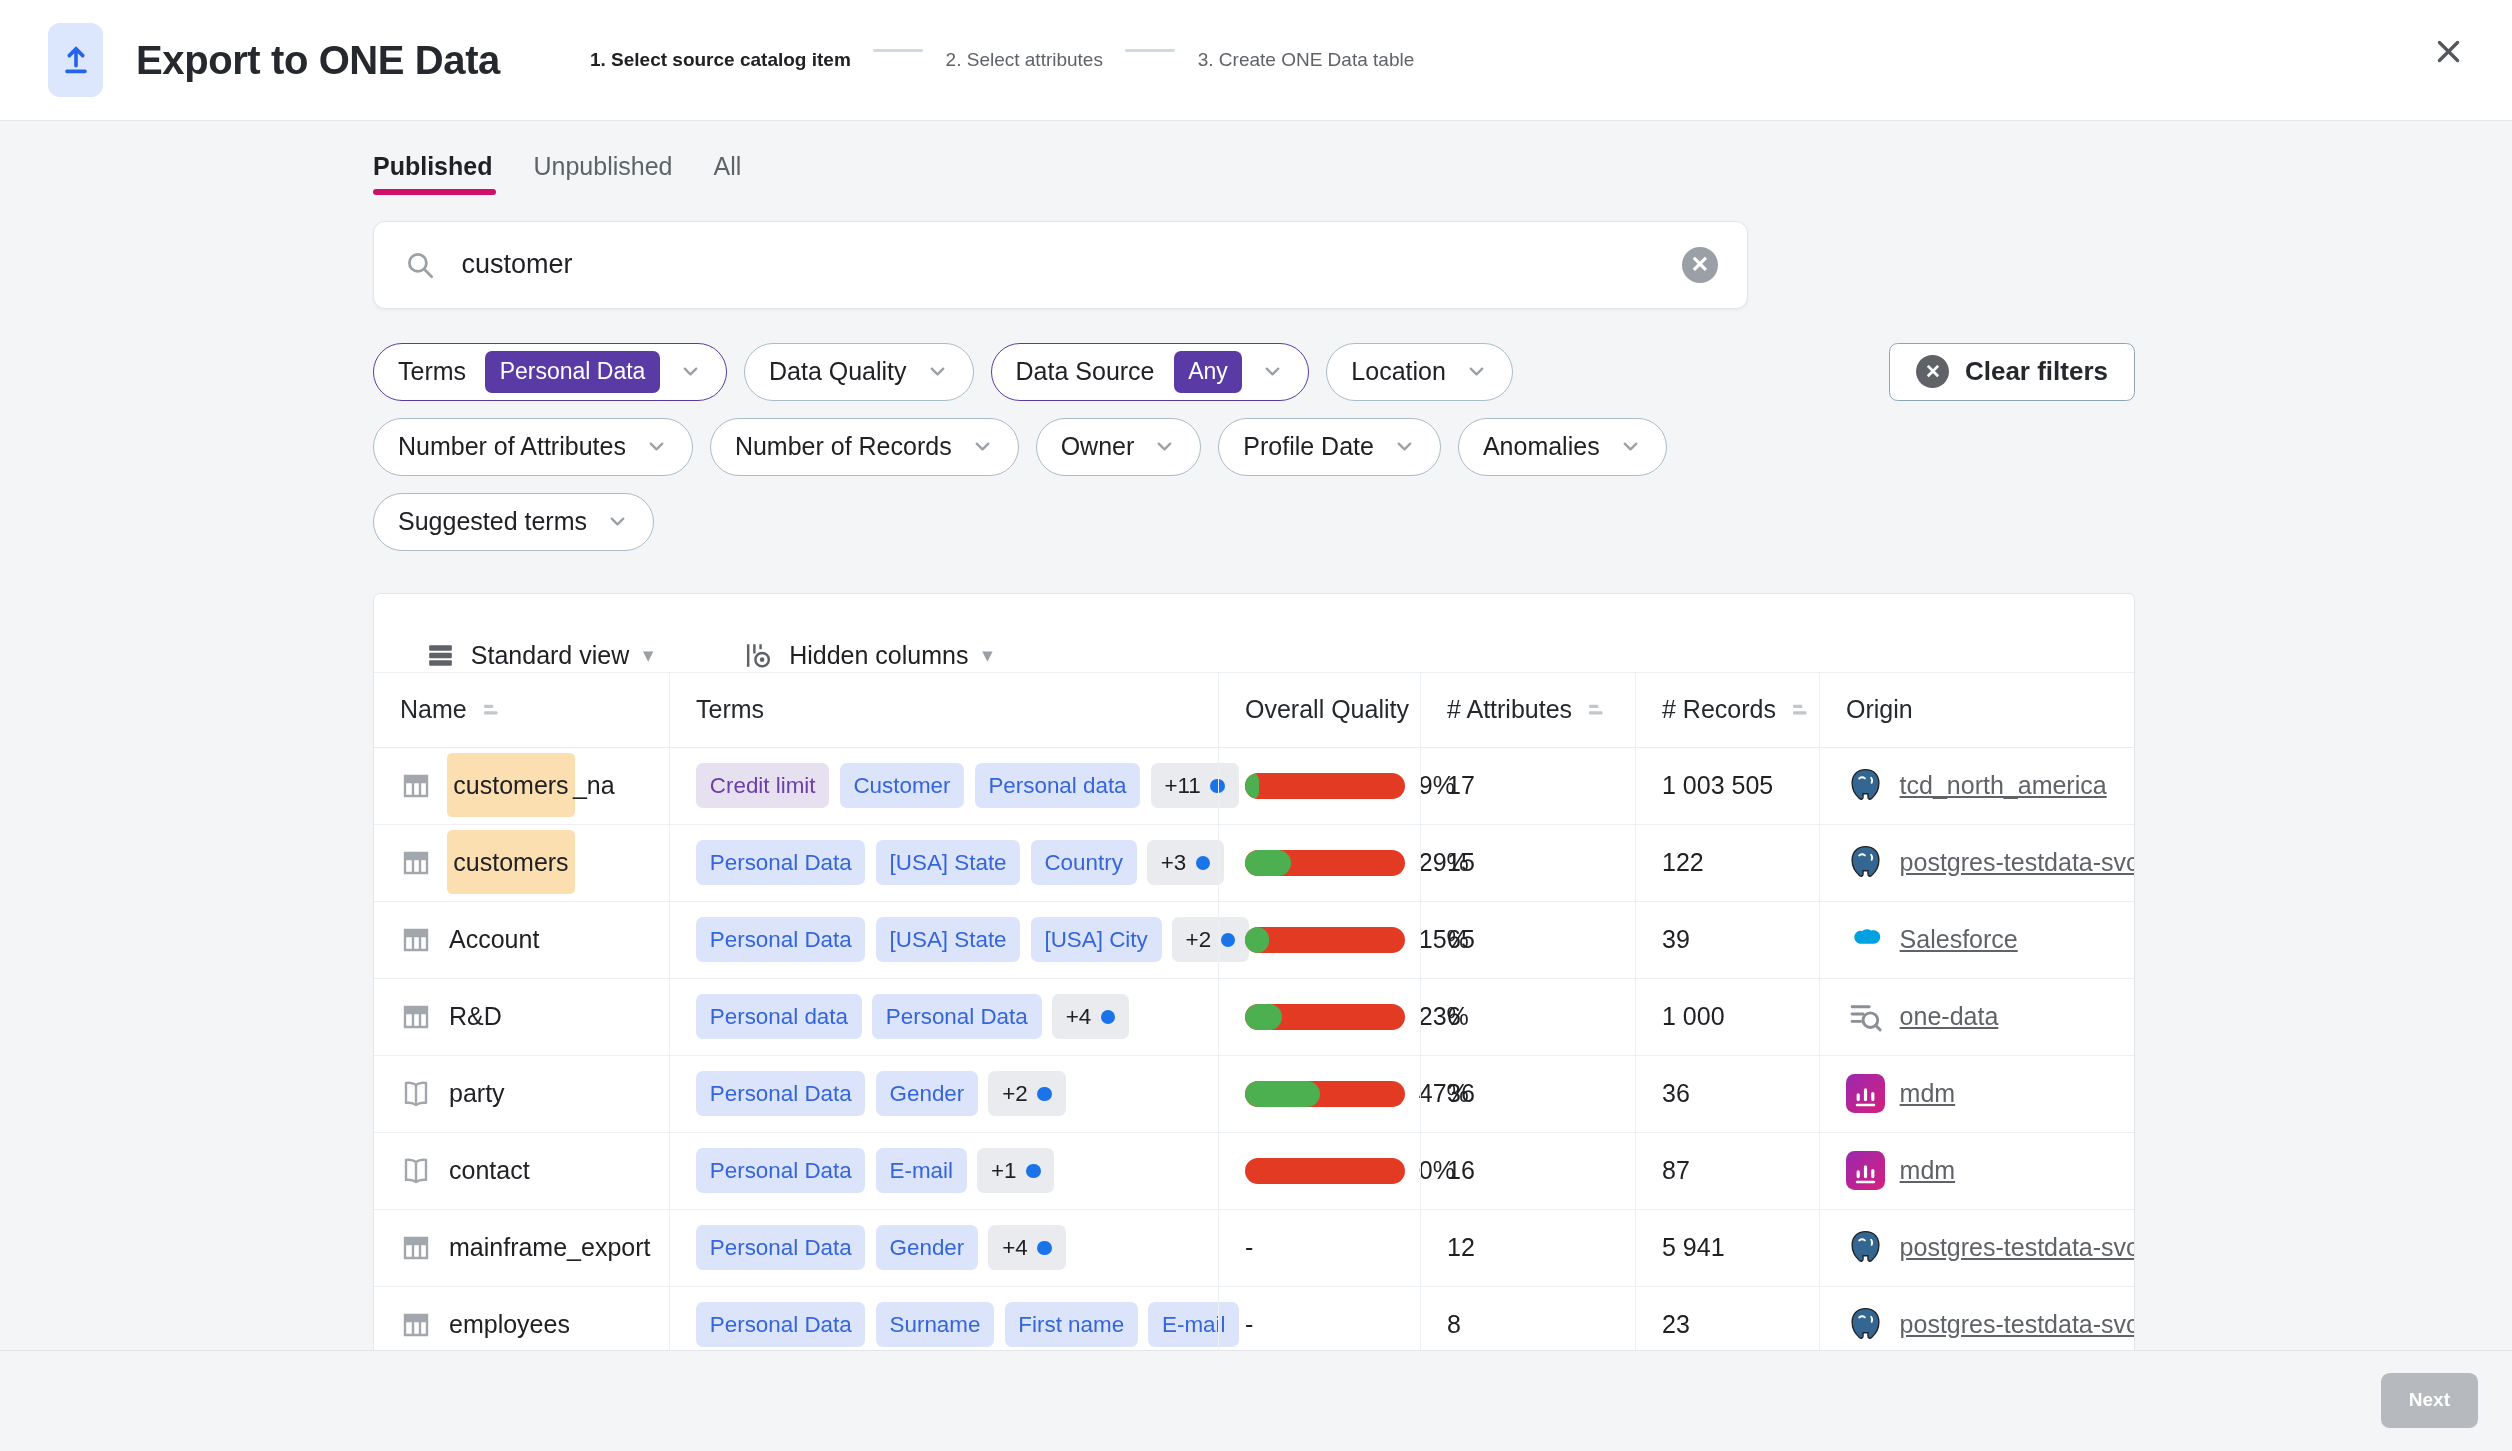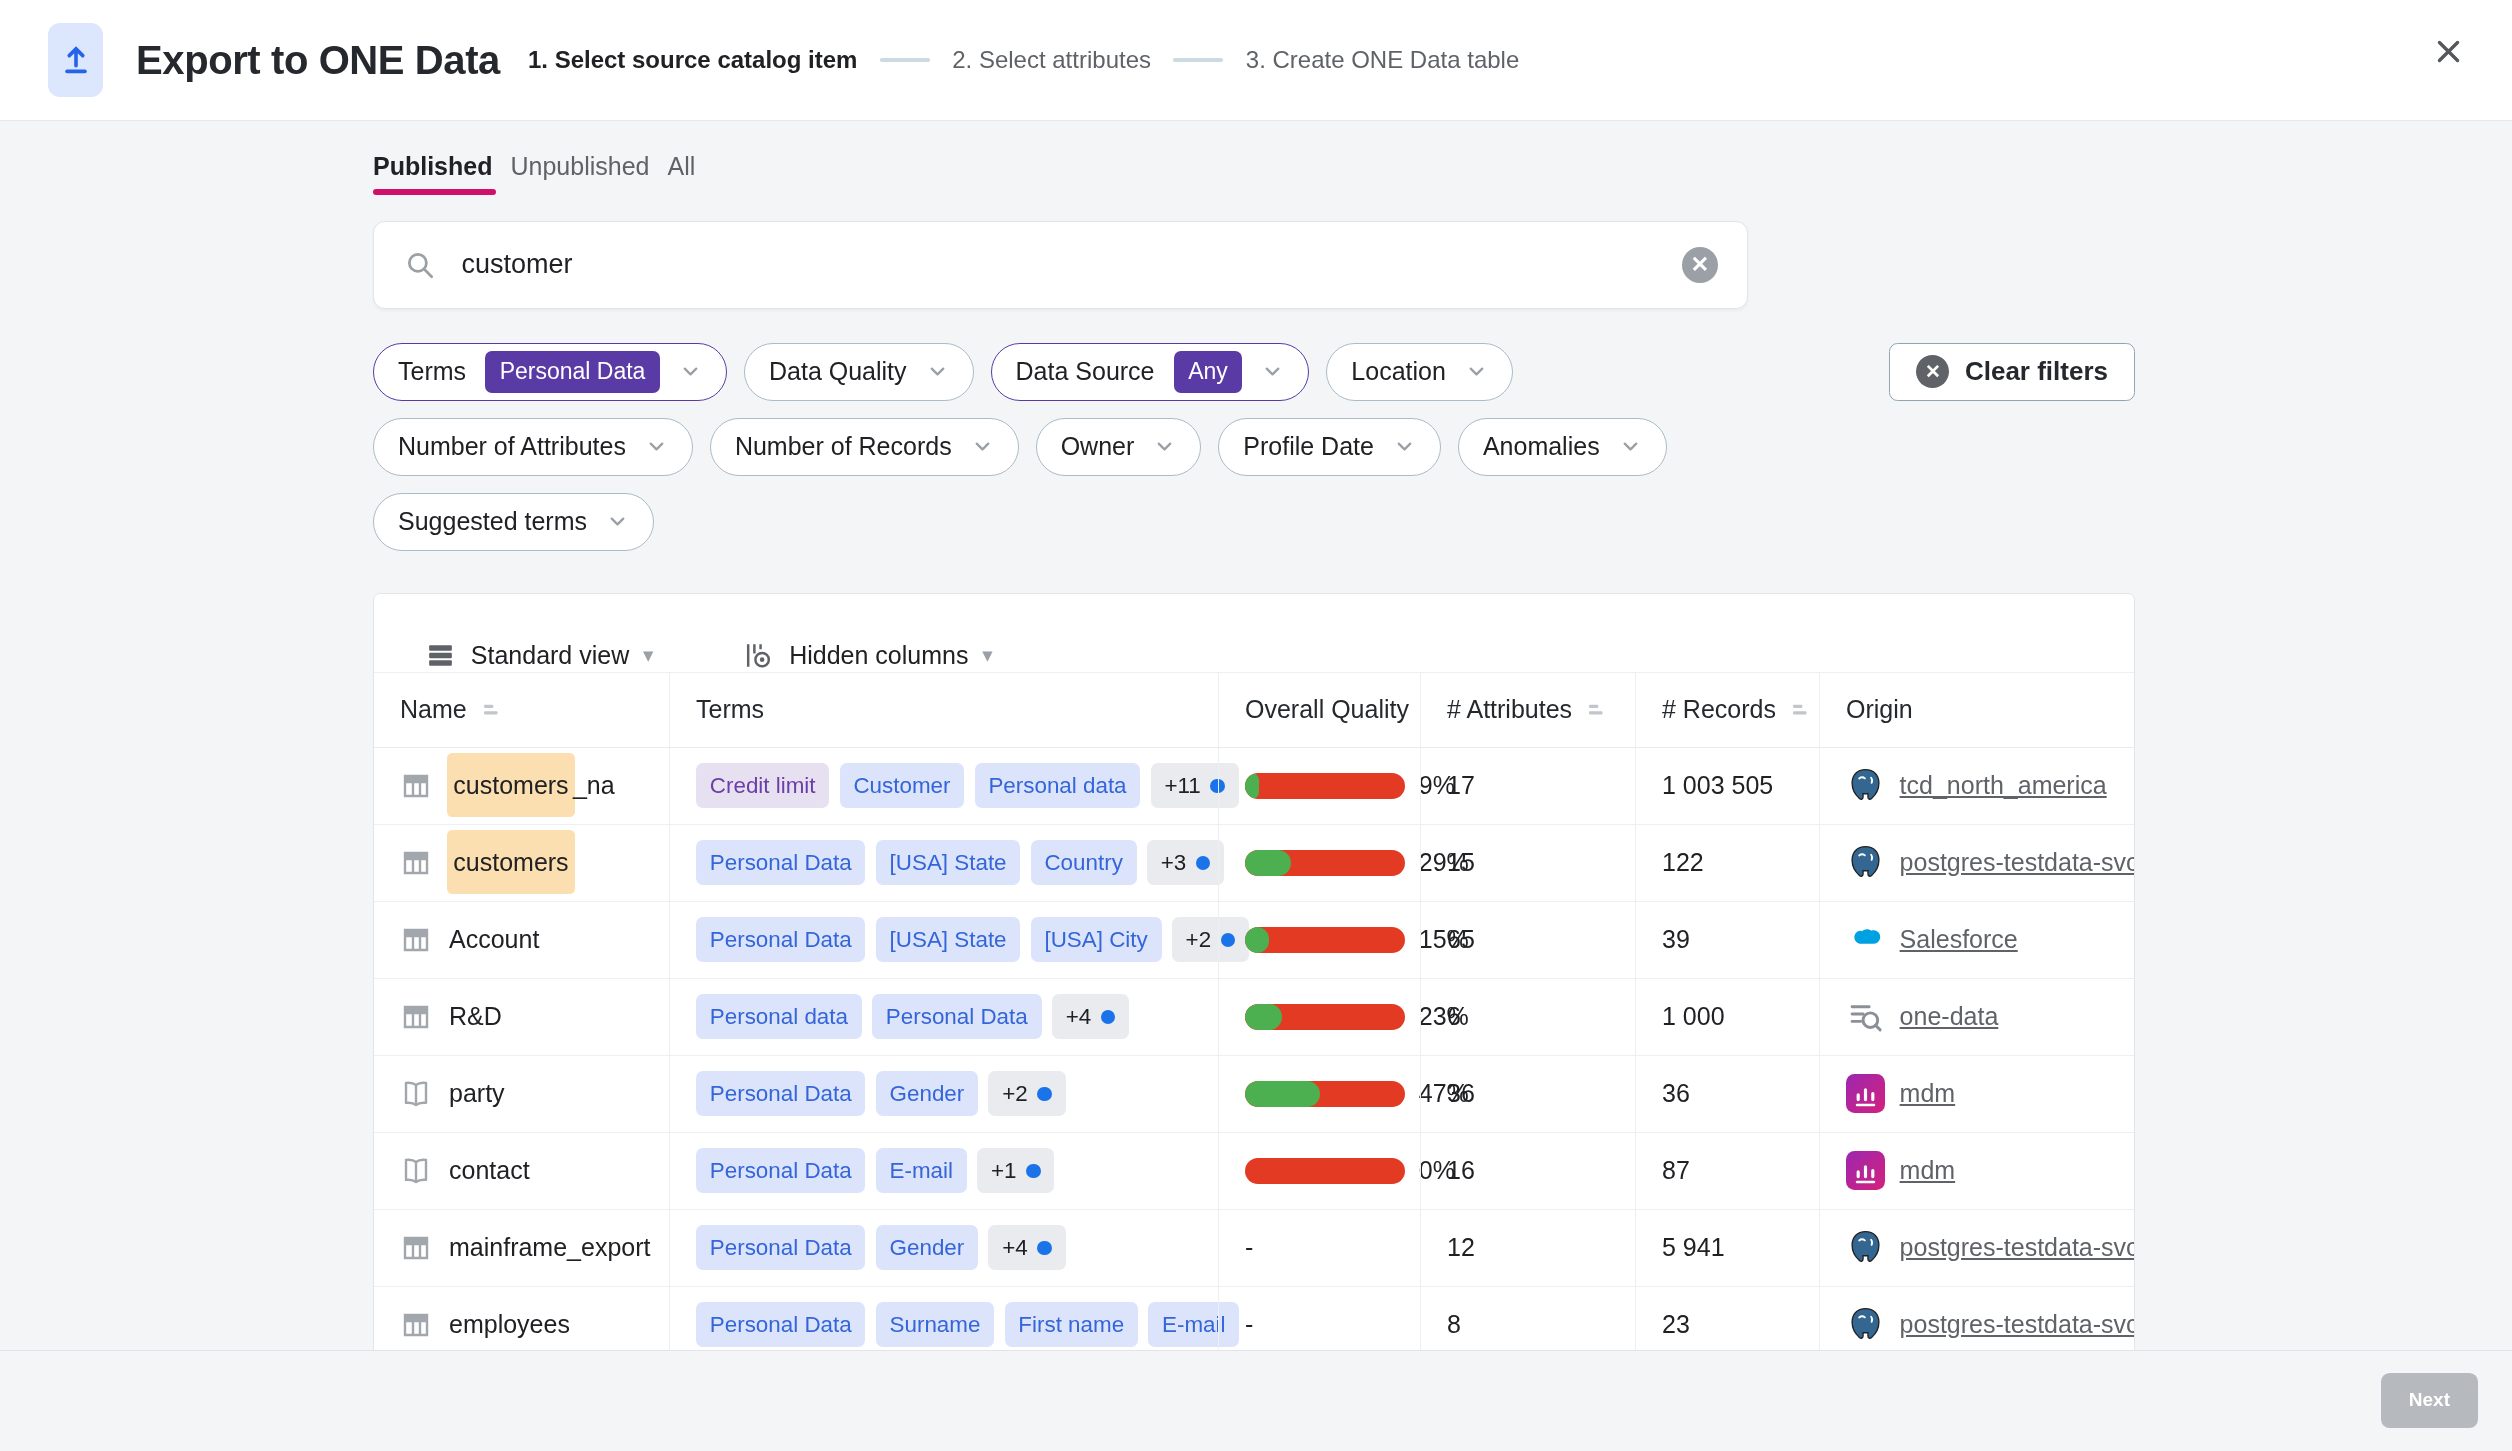--- a/index.html
+++ b/index.html
@@ -6,32 +6,32 @@
   .page{position:relative;width:2512px;height:1451px;background:#f3f5f7;
         font-family:"Liberation Sans",sans-serif;color:#202124;overflow:hidden;}
 
   
   .header{display:flex;align-items:center;height:121px;background:#fff;
           border-bottom:0.9px solid #e5e9ec;padding-left:48px;box-sizing:border-box;}
   .upload-btn{width:55px;height:74px;border-radius:12px;background:#dce6fc;
               display:flex;align-items:center;justify-content:center;flex:none;}
   .upload-btn svg{width:36px;height:36px;}
   .title{font-size:40px;font-weight:bold;margin-left:33px;letter-spacing:-0.4px;color:#25282d;}
-  .stepper{display:flex;align-items:center;margin-left:28px;font-size:24px;}
+  .stepper{display:flex;align-items:flex-start;margin-left:90px;font-size:19px;}
   .step{color:#5f6368;white-space:nowrap;}
   .step.active{color:#202124;font-weight:bold;}
   .connector{width:50px;height:3.4px;background:#ccdae2;border-radius:1.7px;margin:0 22.4px;flex:none;}
   .close-btn{position:absolute;top:34px;right:45px;width:38px;height:38px;border:none;background:transparent;
              display:flex;align-items:center;justify-content:center;cursor:pointer;padding:0;}
   .close-btn svg{width:31px;height:31px;}
 
   
   .content{margin-left:373px;width:1762px;position:relative;}
 
-  .tabs{display:flex;gap:18px;margin-top:31px;}
+  .tabs{display:flex;gap:41px;margin-top:31px;}
   .tab{font-size:25px;color:#5f6368;padding-bottom:13.8px;position:relative;cursor:pointer;}
   .tab.active{color:#202124;font-weight:bold;}
   .tab.active::after{content:"";position:absolute;left:0;right:-3.4px;bottom:0;height:6px;
                      background:var(--accent-pink,#d00f69);border-radius:3.4px;}
 
   .search{margin-top:26px;width:1375px;height:88px;background:#fff;border:1.7px solid #e0e5e9;
           border-radius:12px;display:flex;align-items:center;padding:0 29px;box-sizing:border-box;
           box-shadow:0 1.7px 3.4px rgba(0,0,0,.04);}
   .search-icon svg{width:34px;height:34px;display:block;}
   .search input{border:none;outline:none;font-size:27px;margin-left:22.4px;flex:1;

